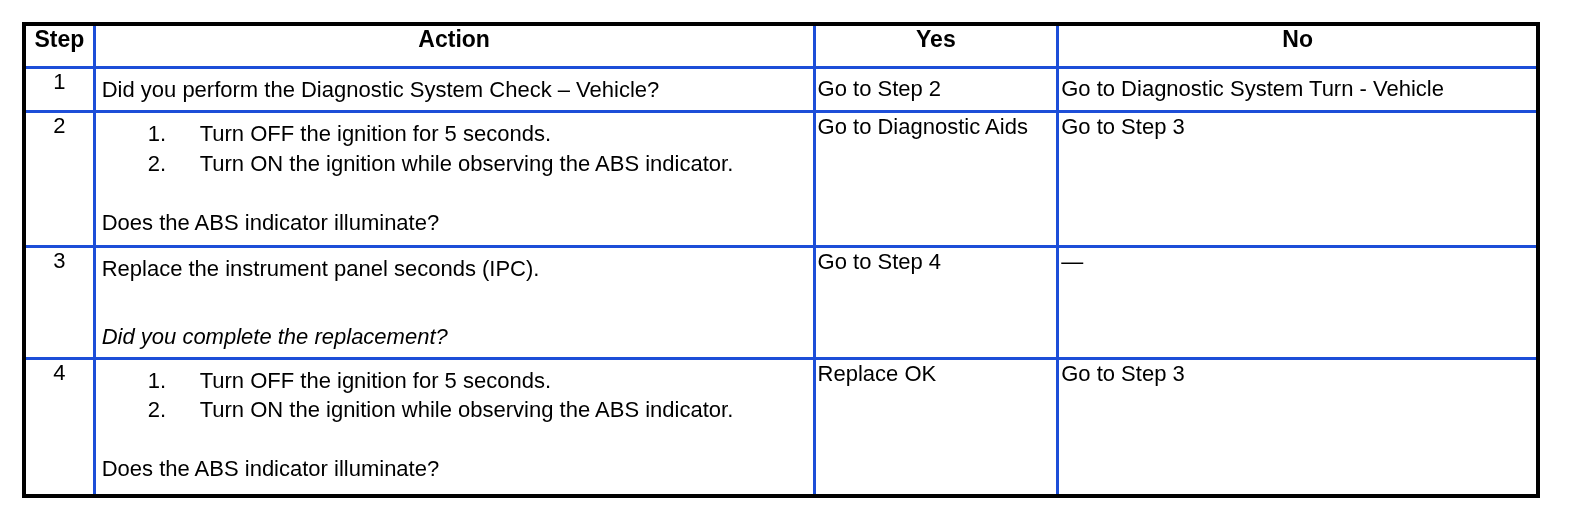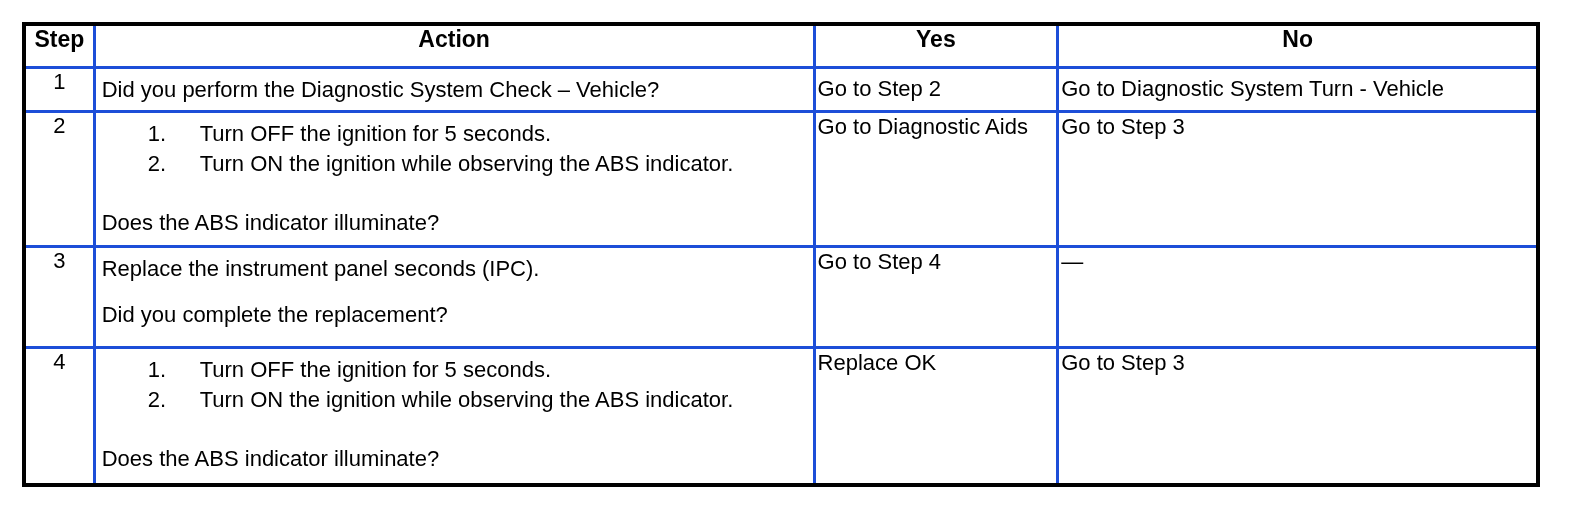--- a/index.html
+++ b/index.html
@@ -99,21 +99,22 @@
 
   .action-question {
     font-size: 22px;
     line-height: 1.33;
     white-space: nowrap;
   }
   .action-question.spaced {
     margin-top: 30px;
   }
   .action-question.spaced-sm {
-    margin-top: 16px;
+    margin-top: 38px;
+    font-style: italic;
   }
 
   
   td.answer-cell {
     font-size: 22px;
     vertical-align: bottom;
     line-height: 1.3;
   }
   td.answer-cell .answer-inner {
     padding: 0 2px 6px 2px;

